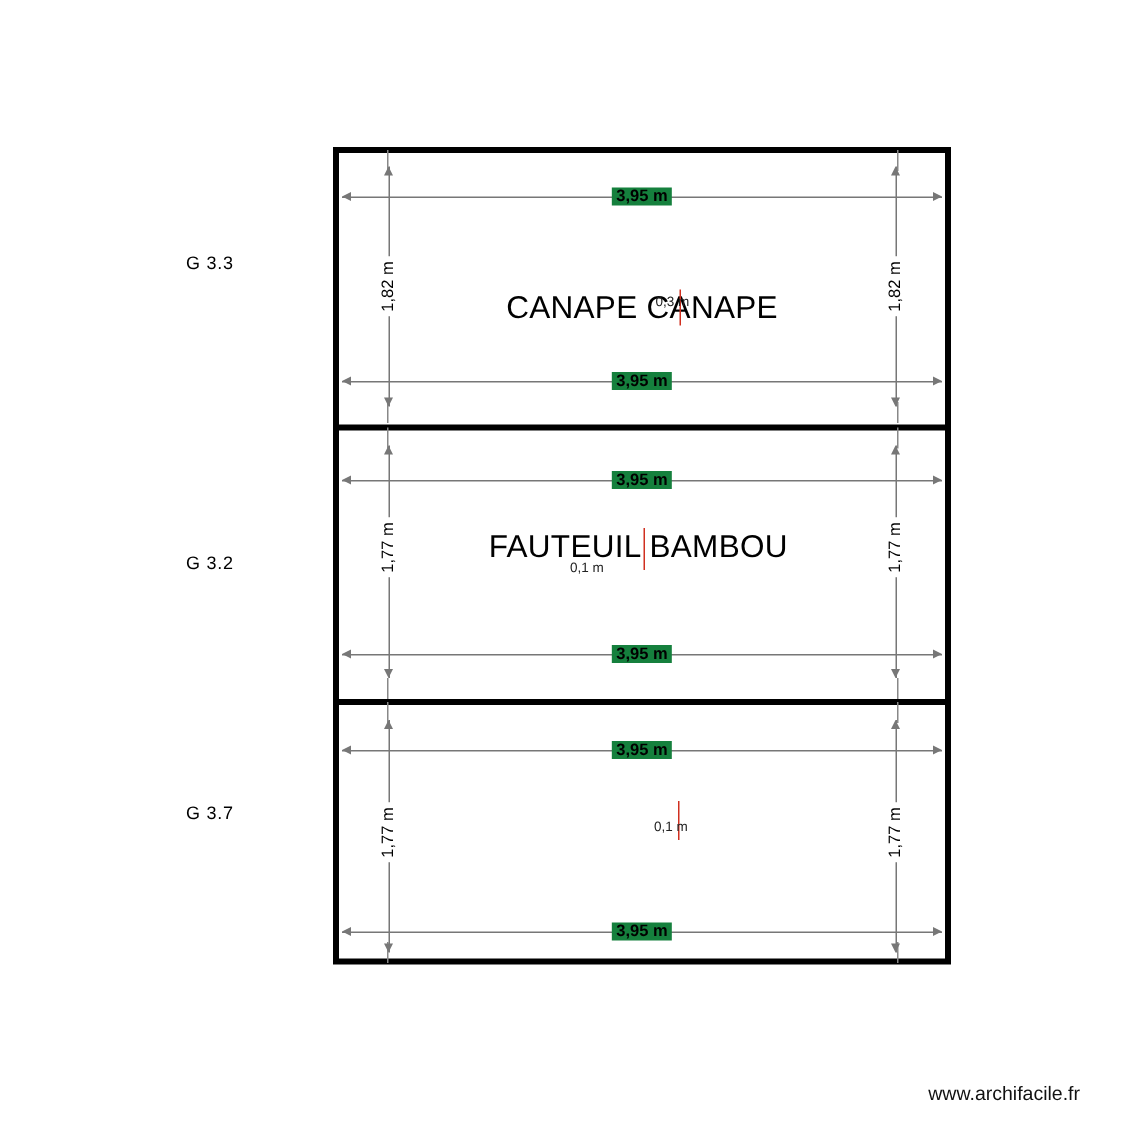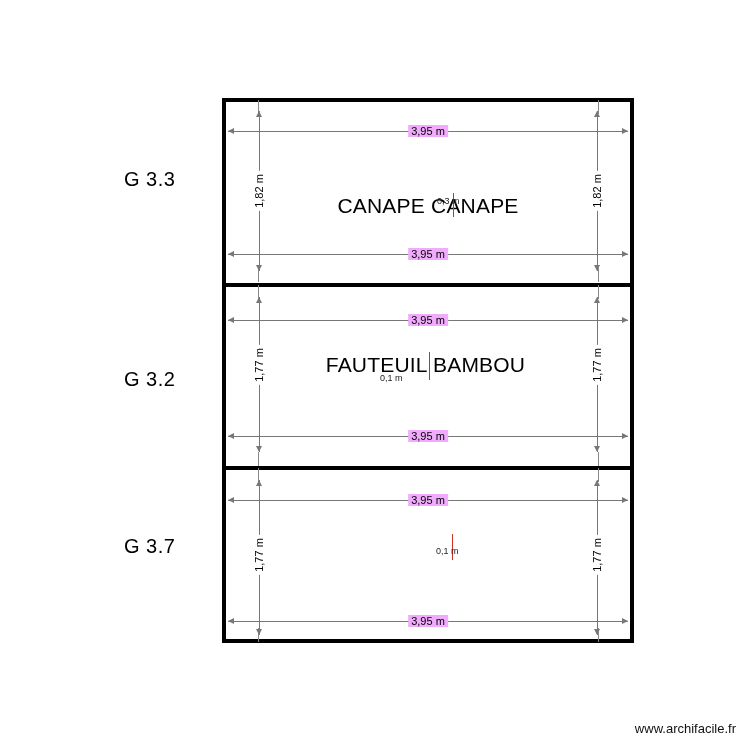--- a/index.html
+++ b/index.html
@@ -36,21 +36,21 @@
     position: absolute;
     left: 222px;
     width: 412px;
     height: 4px;
     background: #000;
   }
 
   
   .room-tag {
     position: absolute;
-    font-size: 20px;
+    font-size: 12px;
     color: #000;
     letter-spacing: 0.5px;
     white-space: nowrap;
   }
 
   
   .room-title {
     position: absolute;
     font-size: 21px;
     color: #000;
@@ -91,24 +91,25 @@
     border-right: 6px solid #777;
   }
   .dim-h::after {
     right: 0;
     border-left: 6px solid #777;
   }
   .dim-h-label {
     position: absolute;
     font-size: 11px;
     color: #000;
-    background: #f0abfc;
+    background: #15803d;
     padding: 0 3px;
     white-space: nowrap;
     transform: translate(-50%, -50%);
+    font-weight: bold;
   }
 
   .dim-v {
     position: absolute;
     width: 1px;
     background: #777;
   }
   .dim-v::before, .dim-v::after {
     content: "";
     position: absolute;
@@ -138,21 +139,21 @@
 
   
   .wall-tick {
     position: absolute;
     background: #888;
     width: 1px;
   }
 
   .watermark {
     position: absolute;
-    right: 14px;
+    right: 30px;
     bottom: 14px;
     font-size: 13px;
     color: #111;
     white-space: nowrap;
   }
 </style>
 </head>
 <body>
 
 <div class="canvas">

